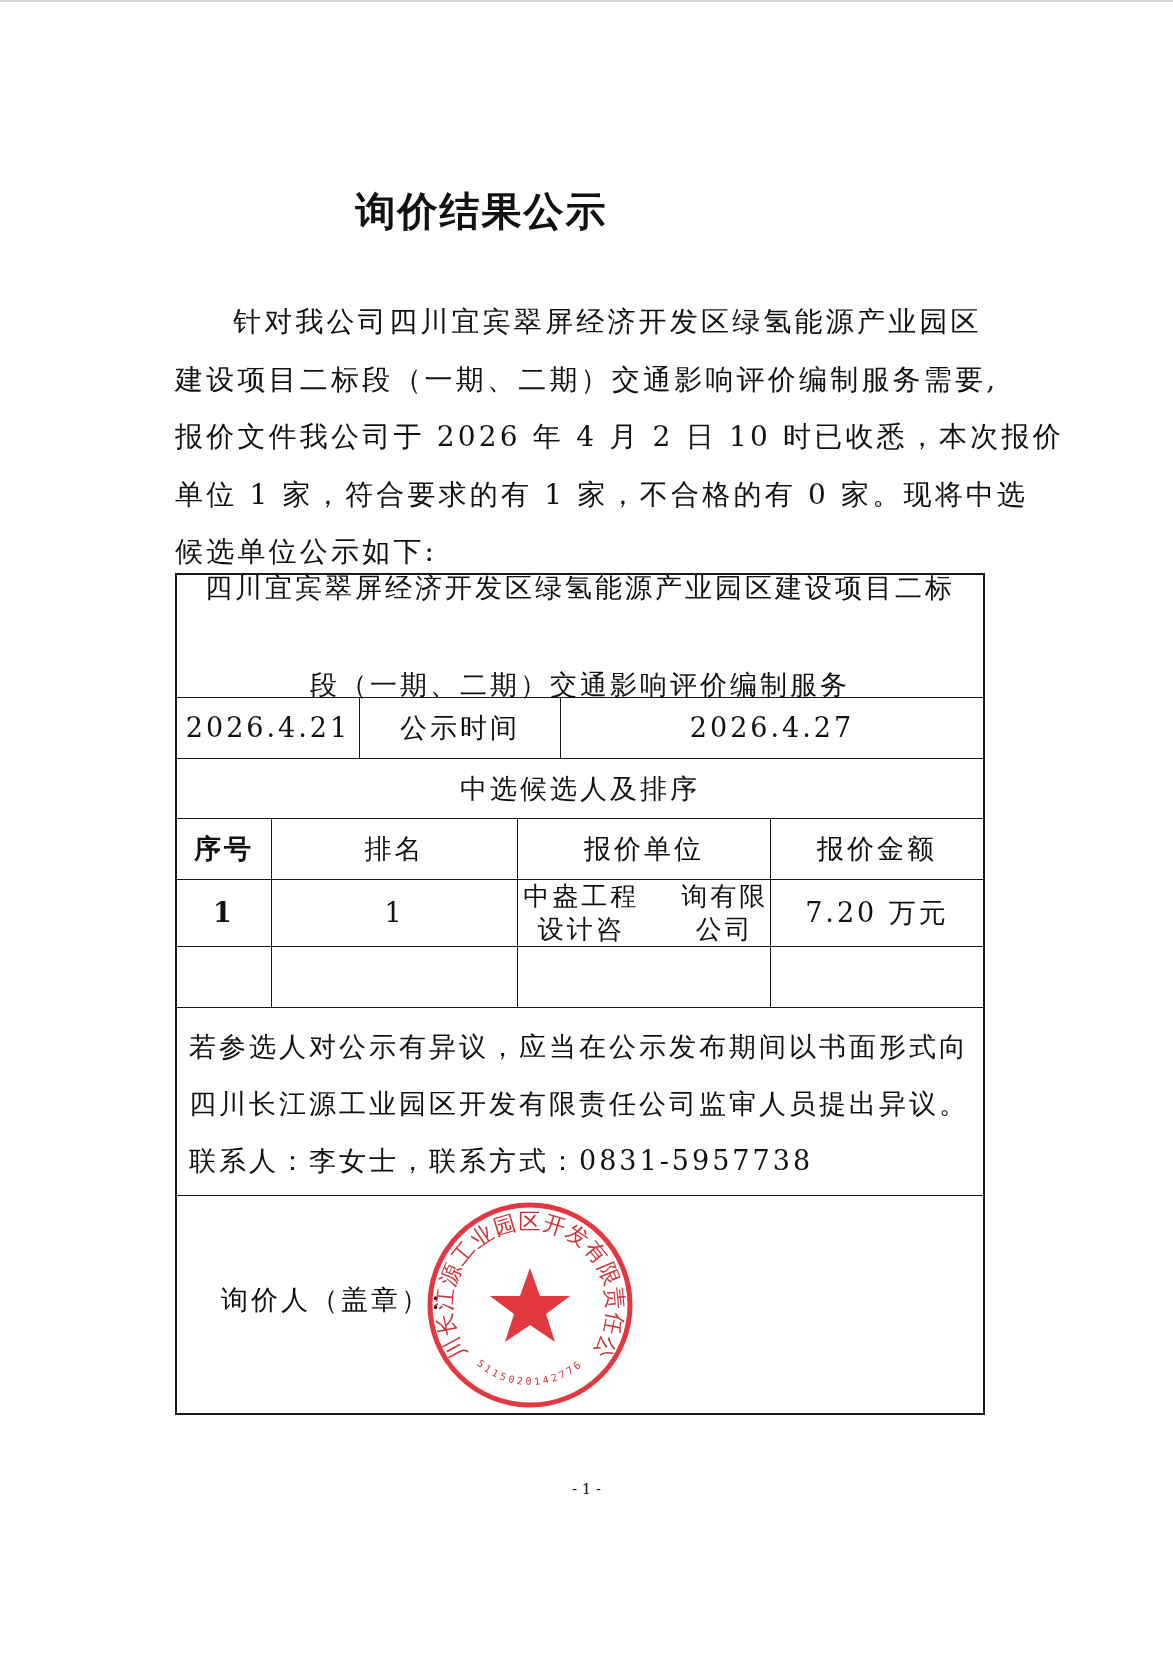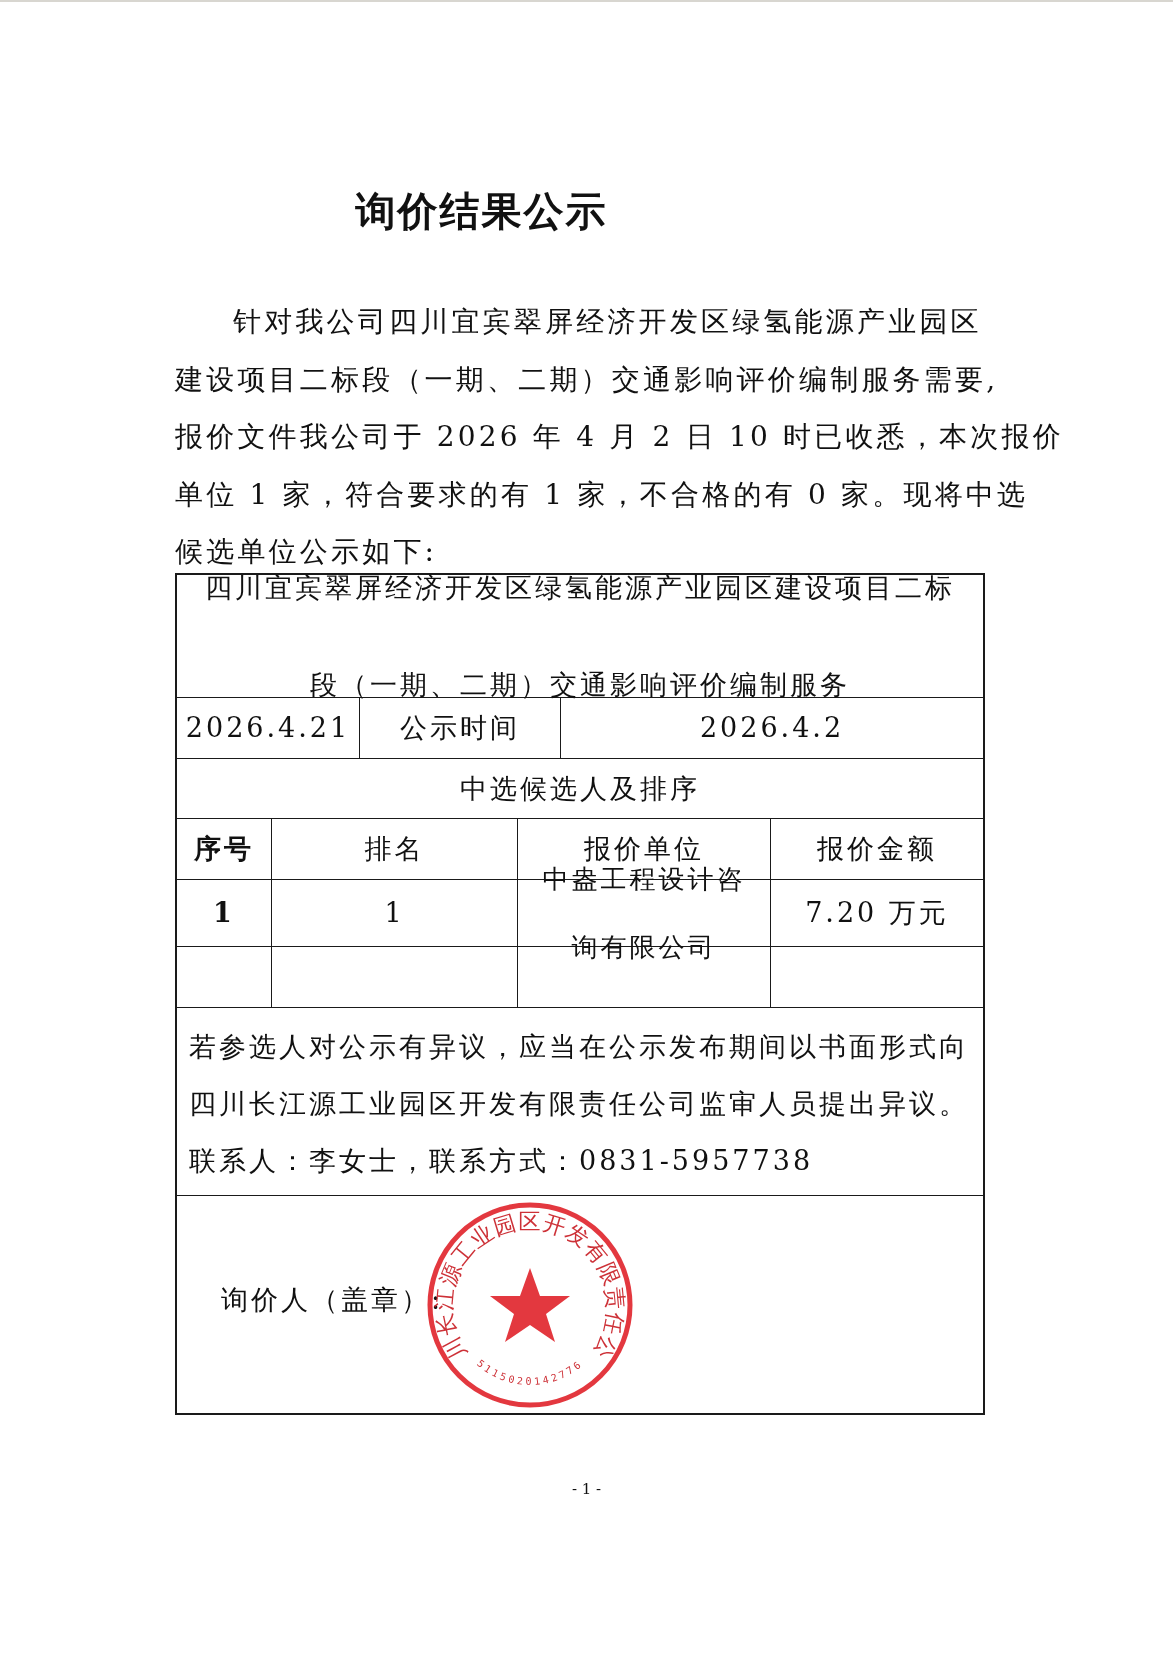--- a/index.html
+++ b/index.html
@@ -37,21 +37,21 @@
   .cell:first-child { border-left: none; }
   .r-project { height: 122px; flex-direction: column; justify-content: center; align-items: center; gap: 37px; }
   .r-project .pl { display: block; line-height: 60px; white-space: nowrap; }
   .r-dates { height: 60px; }
   .r-dates .c1 { width: 221px; } .r-dates .c2 { width: 182px; }
   .r-dates .c3 { width: 201px; } .r-dates .c4 { flex: 1; }
   .r-section { height: 59px; justify-content: center; align-items: center; }
   .r-head, .r-data, .r-empty { height: 60px; }
   .r-data { height: 66px; }
   .colA { width: 94px; font-weight: bold; } .colB { width: 246px; } .colC { width: 253px; } .colD { flex: 1; }
-  .unit { flex-direction: column; line-height: 33px; font-size: 26px; gap: 35px; }
+  .unit { flex-direction: row; line-height: 33px; font-size: 26px; gap: 35px; }
   .r-notice { padding: 10px 10px 6px 12px; flex-direction: column; display: block; height: auto; }
   .r-notice .nl { display: block; line-height: 57px; white-space: nowrap; font-size: 27px; letter-spacing: 3px; }
   .r-sign { height: 217px; position: relative; }
   .sign-label { position: absolute; left: 12px; top: 86px; font-size: 27px; letter-spacing: 3px; margin-left: 32px; }
   .stamp { position: absolute; left: 248px; top: 4px; width: 210px; height: 210px; pointer-events: none; }
   .footer {
     position: absolute; left: 0; width: 1173px; top: 1480px; text-align: center;
     font-size: 15px; font-family: "DejaVu Serif", "Liberation Serif", serif;
   }
 </style>
@@ -73,21 +73,21 @@
 <div class="sheet">
 
   <div class="row r-project">
     <span class="pl">四川宜宾翠屏经济开发区绿氢能源产业园区建设项目二标</span>
     <span class="pl">段（一期、二期）交通影响评价编制服务</span>
   </div>
 
   <div class="row r-dates">
     <div class="cell c2">2026.4.21</div>
     <div class="cell c3">公示时间</div>
-    <div class="cell c4">2026.4.2</div>
+    <div class="cell c4">2026.4.27</div>
   </div>
 
   <div class="row r-section">
     <span>中选候选人及排序</span>
   </div>
 
   <div class="row r-head">
     <div class="cell colA">序号</div>
     <div class="cell colB">排名</div>
     <div class="cell colC">报价单位</div>

